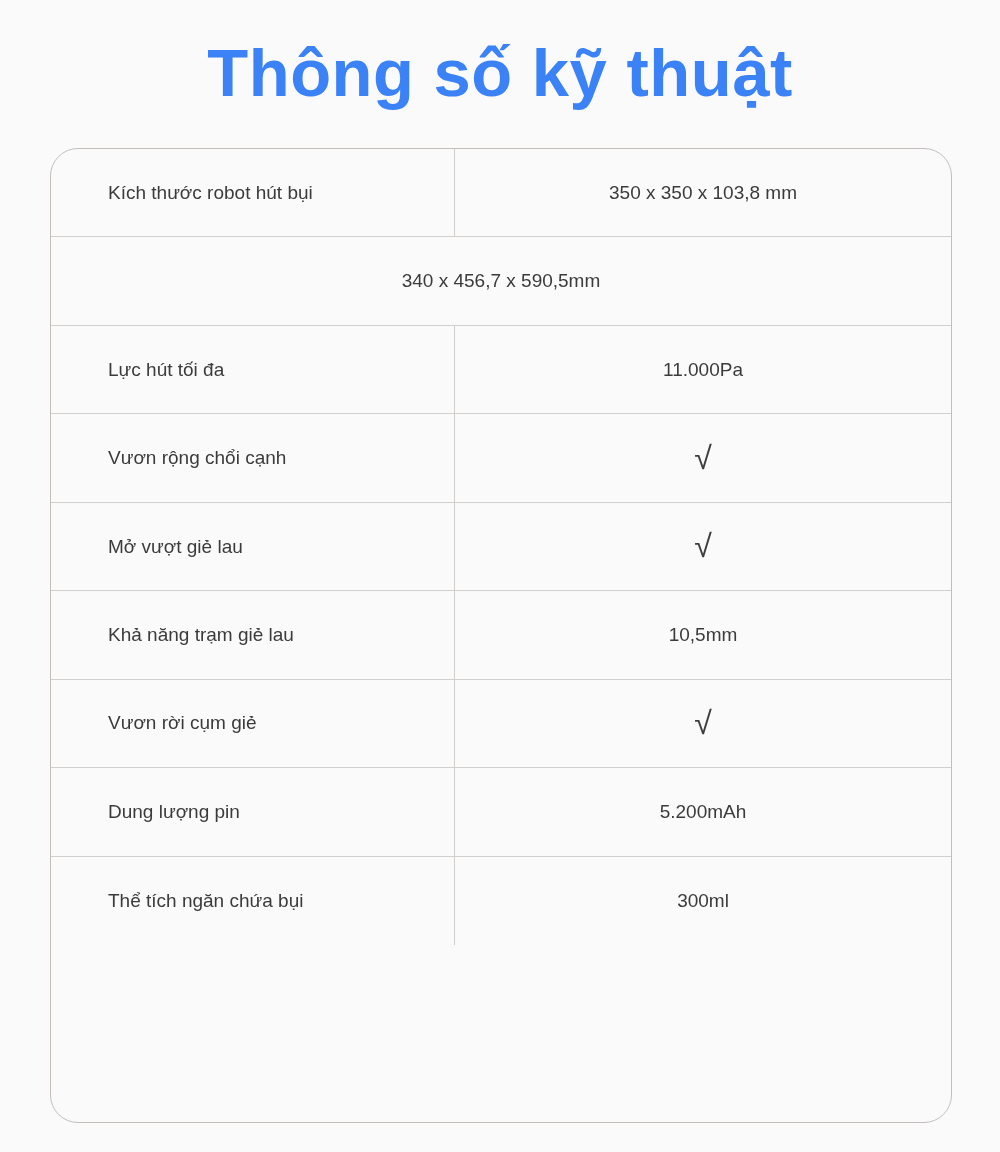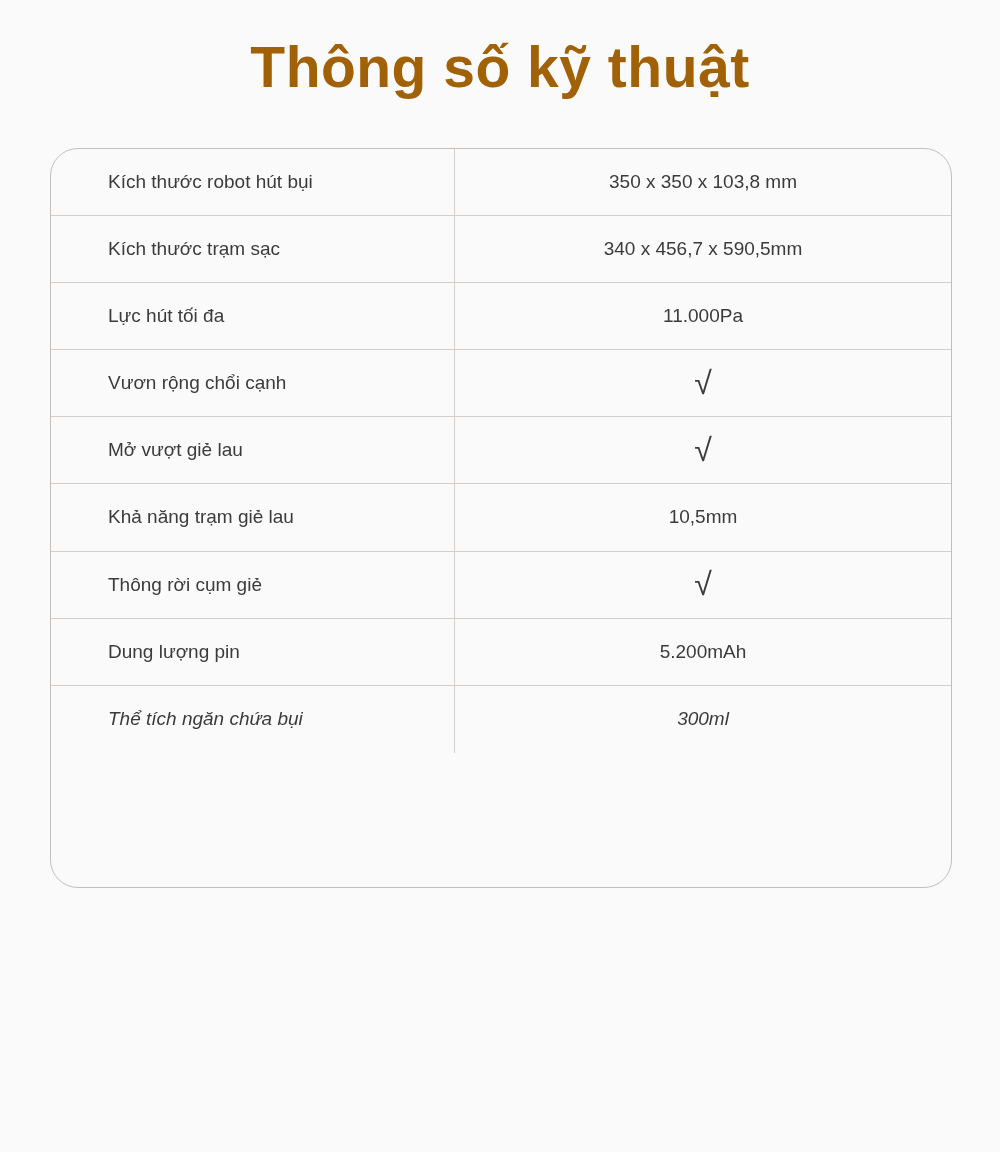--- a/index.html
+++ b/index.html
@@ -12,45 +12,45 @@
     position: relative;
     overflow: hidden;
   }
 
   .page-title {
     position: absolute;
     top: 34px;
     left: 0;
     width: 100%;
     text-align: center;
-    font-size: 57px;
+    font-size: 67px;
     font-weight: bold;
     letter-spacing: 0.5px;
-    color: #a16207;
+    color: #3b82f6;
   }
 
   .spec-table {
     position: absolute;
     left: 50px;
     top: 148px;
     width: 902px;
-    height: 740px;
+    height: 975px;
     border: 1px solid #c3beba;
     border-radius: 28px;
     overflow: hidden;
     display: grid;
     grid-template-rows: repeat(11, 1fr);
     background: #fbfafa;
   }
 
   .spec-row {
     display: flex;
     border-bottom: 1px solid #d2cecb;
   }
-  .spec-row:last-child { border-bottom: none; font-style: italic; }
+  .spec-row:last-child { border-bottom: none; }
 
   .cell {
     display: flex;
     align-items: center;
     font-size: 19px;
     color: #3b3b3b;
   }
 
   .cell-label {
     width: 404px;
@@ -78,21 +78,20 @@
 <h1 class="page-title">Thông số kỹ thuật</h1>
 
 <div class="spec-table">
 
   <div class="spec-row">
     <div class="cell cell-label">Kích thước robot hút bụi</div>
     <div class="cell cell-value">350 x 350 x 103,8 mm</div>
   </div>
 
   <div class="spec-row">
-    <div class="cell cell-label">Kích thước trạm sạc</div>
     <div class="cell cell-value">340 x 456,7 x 590,5mm</div>
   </div>
 
   <div class="spec-row">
     <div class="cell cell-label">Lực hút tối đa</div>
     <div class="cell cell-value">11.000Pa</div>
   </div>
 
   <div class="spec-row">
     <div class="cell cell-label">Vươn rộng chổi cạnh</div>
@@ -103,21 +102,21 @@
     <div class="cell cell-label">Mở vượt giẻ lau</div>
     <div class="cell cell-value check">√</div>
   </div>
 
   <div class="spec-row">
     <div class="cell cell-label">Khả năng trạm giẻ lau</div>
     <div class="cell cell-value">10,5mm</div>
   </div>
 
   <div class="spec-row">
-    <div class="cell cell-label">Thông rời cụm giẻ</div>
+    <div class="cell cell-label">Vươn rời cụm giẻ</div>
     <div class="cell cell-value check">√</div>
   </div>
 
   <div class="spec-row">
     <div class="cell cell-label">Dung lượng pin</div>
     <div class="cell cell-value">5.200mAh</div>
   </div>
 
 
 

